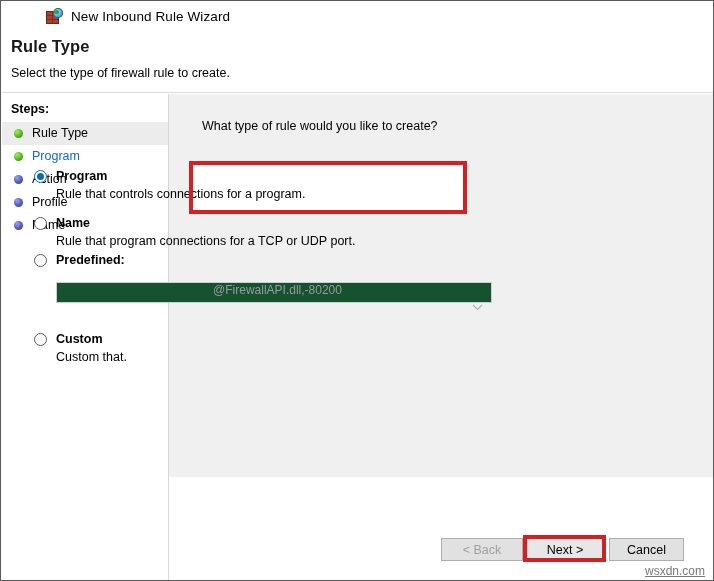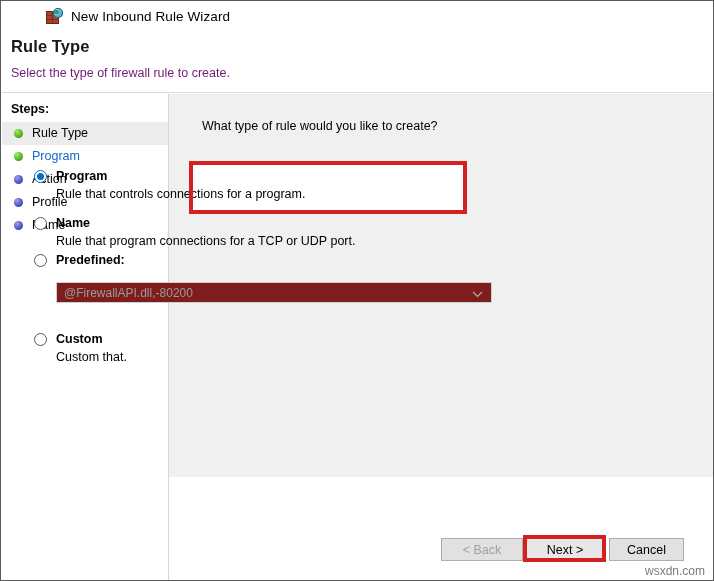--- a/index.html
+++ b/index.html
@@ -107,21 +107,21 @@
     left: 9px; top: 6px;
     font-size: 16.5px;
     font-weight: bold;
     color: #1a1a1a;
     letter-spacing: 0.1px;
   }
   #header-subtitle {
     position: absolute;
     left: 9px; top: 35px;
     font-size: 12.5px;
-    color: #701a75;
+    color: #000000;
   }
 
   
   #sidebar {
     position: absolute;
     left: 1px; top: 93px;
     width: 167px;
     height: 560px;
     background: #ffffff;
     border-right: 1px solid #d6d6d6;
@@ -228,26 +228,27 @@
     color: #000000;
   }
 
   
   #predef-select {
     position: absolute;
     left: 55px;
     top: 281px;
     width: 436px;
     height: 21px;
-    background: #7f1d1d;
+    background: #14532d;
     border: 1px solid #cfcfcf;
     box-sizing: border-box;
     display: flex;
     align-items: center;
     cursor: default;
+    flex-direction: column;
   }
   #predef-value {
     font-size: 12px;
     color: #9a9a9a;
     margin-left: 7px;
   }
   #predef-chevron {
     margin-left: auto;
     margin-right: 8px;
     display: block;
@@ -295,20 +296,21 @@
   #btn-next   { left: 525px; top: 537px; width: 78px;
                 border: 1px solid #3b3b3b; background: #e7e7e7; }
   #btn-cancel { left: 608px; top: 537px; width: 75px; }
 
   #watermark {
     position: absolute;
     right: 8px;
     bottom: 2px;
     font-size: 12px;
     color: #7a7a7a;
+    text-decoration: underline;
   }
 </style>
 </head>
 <body>
 
 <div id="window">
 
   <div id="titlebar">
     <div id="title-icon">
       <span class="brick-wall"></span>

